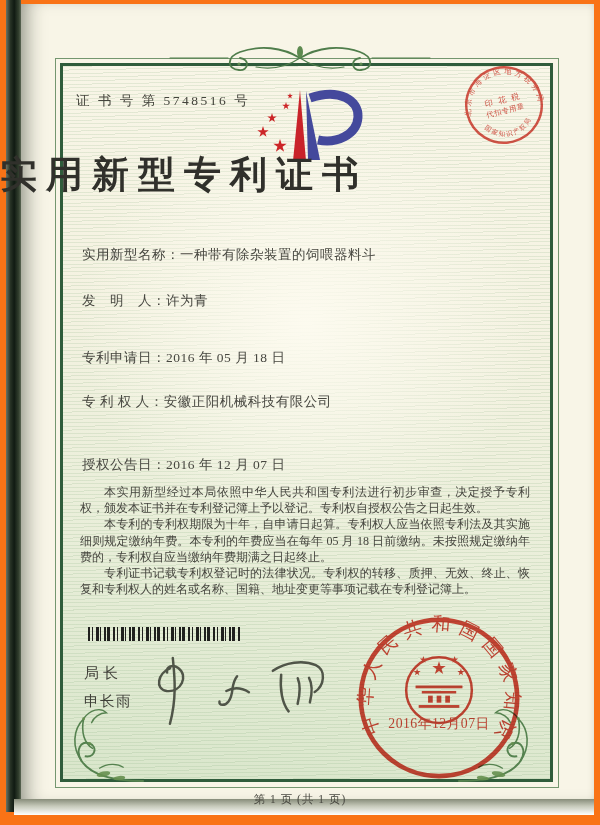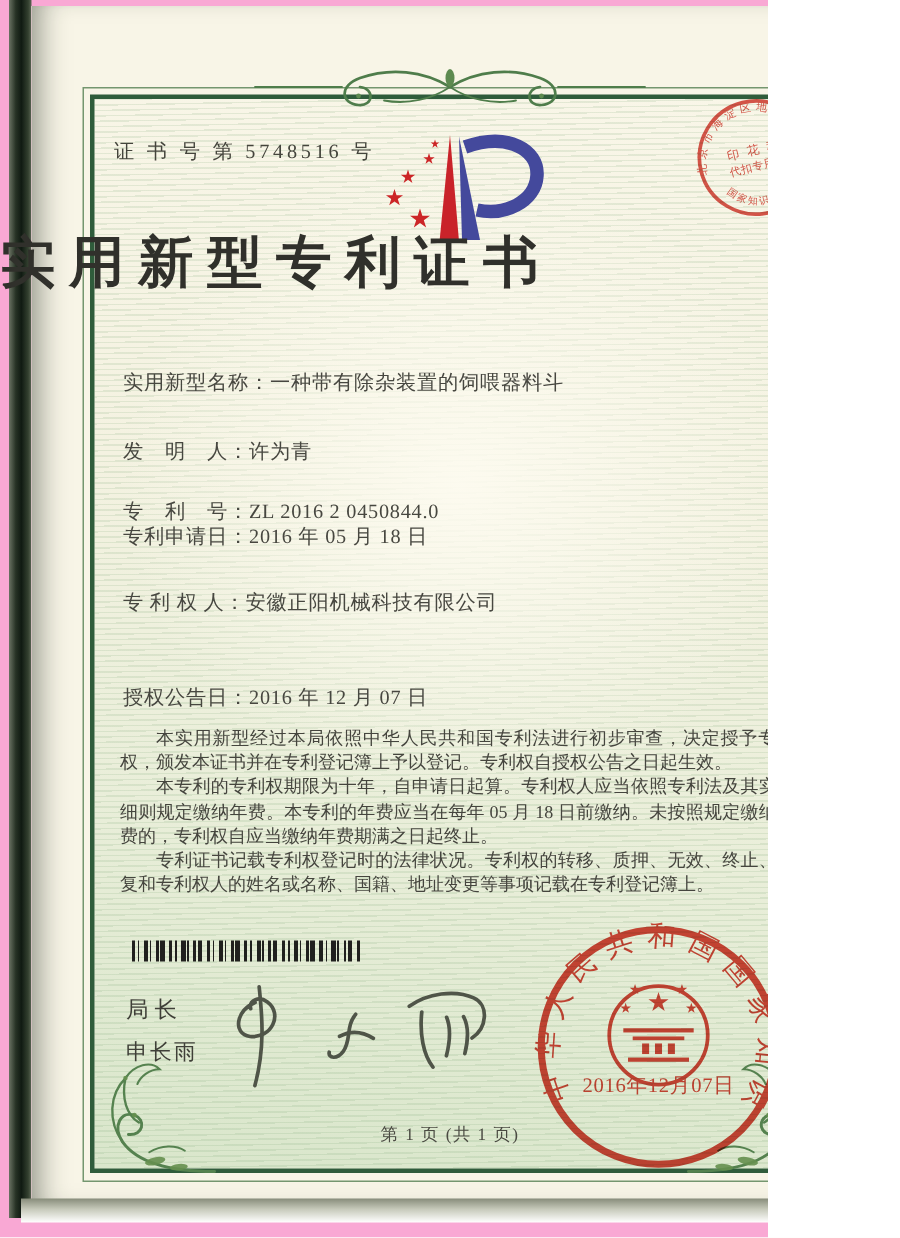--- a/index.html
+++ b/index.html
@@ -1,16 +1,16 @@
 <!DOCTYPE html>
 <html><head>
 <meta charset="utf-8">
 <style>
   html,body{margin:0;padding:0;background:#fff;}
-  #stage{position:relative;width:512px;height:825px;overflow:hidden;background:#f9a8d4;
+  #stage{position:relative;width:600px;height:825px;overflow:hidden;background:#f97316;
          font-family:"Liberation Serif","DejaVu Serif",serif;}
   
   .spine{position:absolute;left:6px;top:0;width:15px;height:812px;
          background:linear-gradient(90deg,#6a7263 0%,#273225 30%,#101a12 55%,#33402f 85%,#5b6654 100%);}
   .paper{position:absolute;left:21px;top:4px;width:573px;height:797px;background:#f8f5e7;
          box-shadow:inset 16px 0 20px -12px rgba(25,35,25,.5), inset -4px 0 8px -6px rgba(80,80,60,.25);}
   .edge-bottom{position:absolute;left:14px;top:799px;width:580px;height:16px;
          background:linear-gradient(180deg,#878c7a 0%,#c7cabb 45%,#ffffff 100%);}
   
   .frame-outer{position:absolute;left:55px;top:58px;width:502px;height:728px;border:1px solid #74966f;}
@@ -39,21 +39,21 @@
         #20201e 8px 11px, rgba(0,0,0,0) 11px 12px,
         #20201e 12px 13px, rgba(0,0,0,0) 13px 16px,
         #20201e 16px 18px, rgba(0,0,0,0) 18px 19px,
         #20201e 19px 22px, rgba(0,0,0,0) 22px 25px);}
   .sig-role{position:absolute;left:84px;top:664px;font-size:15px;letter-spacing:4px;color:#3f3f38;}
   .sig-name{position:absolute;left:84px;top:692px;font-size:14.5px;letter-spacing:1.5px;color:#3f3f38;}
   .signature{position:absolute;left:140px;top:648px;width:195px;height:80px;transform:rotate(-2deg);}
   .seal-main{position:absolute;left:353px;top:612px;width:172px;height:172px;mix-blend-mode:multiply;opacity:.93;}
   .seal-tax{position:absolute;left:463px;top:64px;width:82px;height:82px;transform:rotate(-14deg);
             mix-blend-mode:multiply;opacity:.9;}
-  .footer{position:absolute;left:65px;top:749px;width:470px;text-align:center;font-size:11.5px;
+  .footer{position:absolute;left:65px;top:792px;width:470px;text-align:center;font-size:11.5px;
           letter-spacing:1px;color:#4a4a42;}
   svg text{font-family:"Liberation Serif","DejaVu Serif",serif;}
 </style>
 </head>
 <body>
 
 <div id="stage">
   <div class="spine"></div>
   <div class="paper"></div>
   <div class="edge-bottom"></div>
@@ -125,23 +125,20 @@
     </g>
   </svg>
 
   <div class="title">实用新型专利证书</div>
 
   <div class="field" style="top:246px">
     <span>实用新型名称：</span><span>一种带有除杂装置的饲喂器料斗</span>
   </div>
   <div class="field" style="top:292px">
     <span>发　明　人：</span><span>许为青</span>
-  </div>
-  <div class="field" style="top:332px">
-    <span>专　利　号：</span><span>ZL 2016 2 0450844.0</span>
   </div>
   <div class="field" style="top:349px">
     <span>专利申请日：</span><span>2016 年 05 月 18 日</span>
   </div>
   <div class="field" style="top:393px">
     <span>专 利 权 人：</span><span>安徽正阳机械科技有限公司</span>
   </div>
   <div class="field" style="top:456px">
     <span>授权公告日：</span><span>2016 年 12 月 07 日</span>
   </div>

